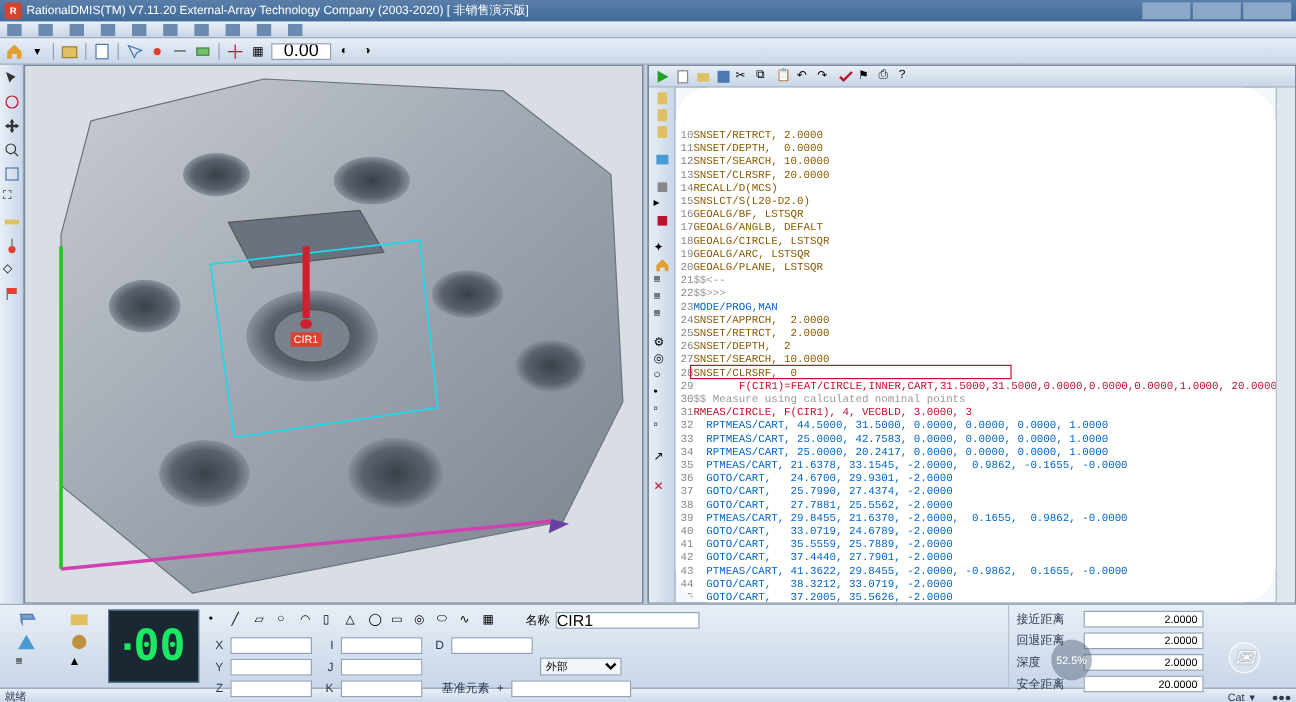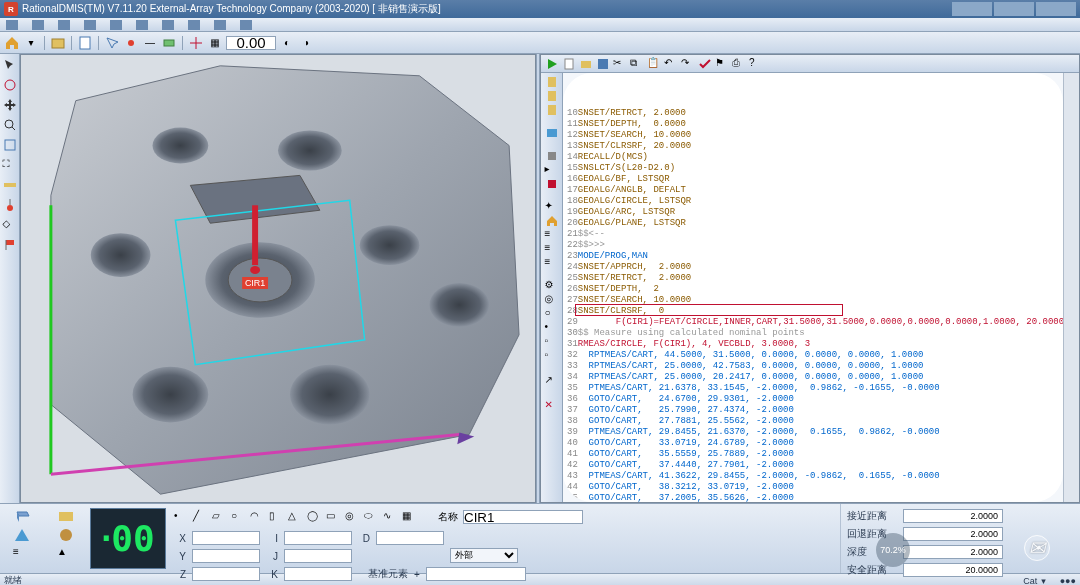--- a/index.html
+++ b/index.html
@@ -382,16 +382,16 @@
 </div>
 
 <div class="statusbar">
   <span>就绪</span>
   <div class="sfill"></div>
   <span>Cat</span>
   <span style="margin-left:4px">▾</span>
   <span style="margin-left:14px">●●●</span>
 </div>
 
-<div class="gauge">70.2%</div>
+<div class="gauge">52.5%</div>
 <div class="watermark">
   <div class="wmic">✉</div>
 </div>
 
 </body></html>

